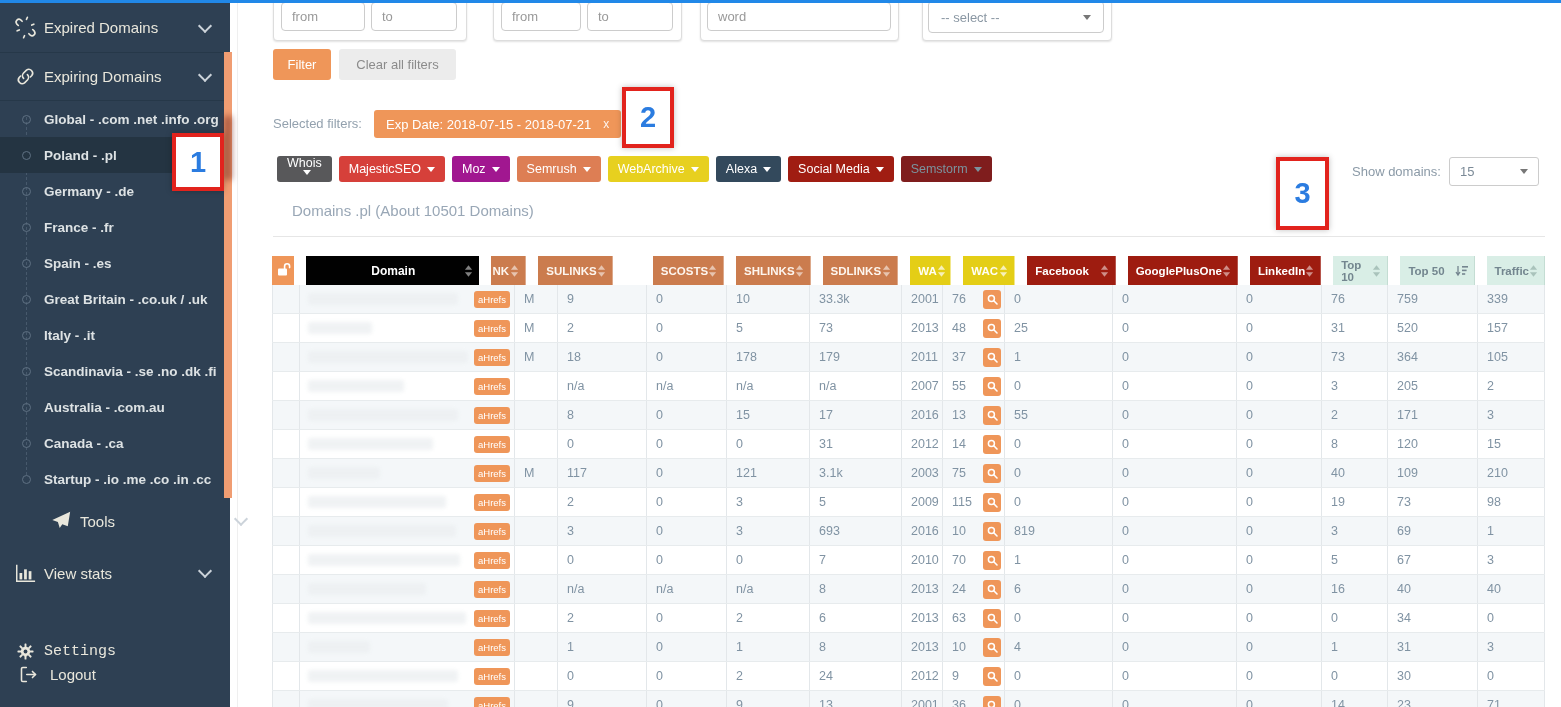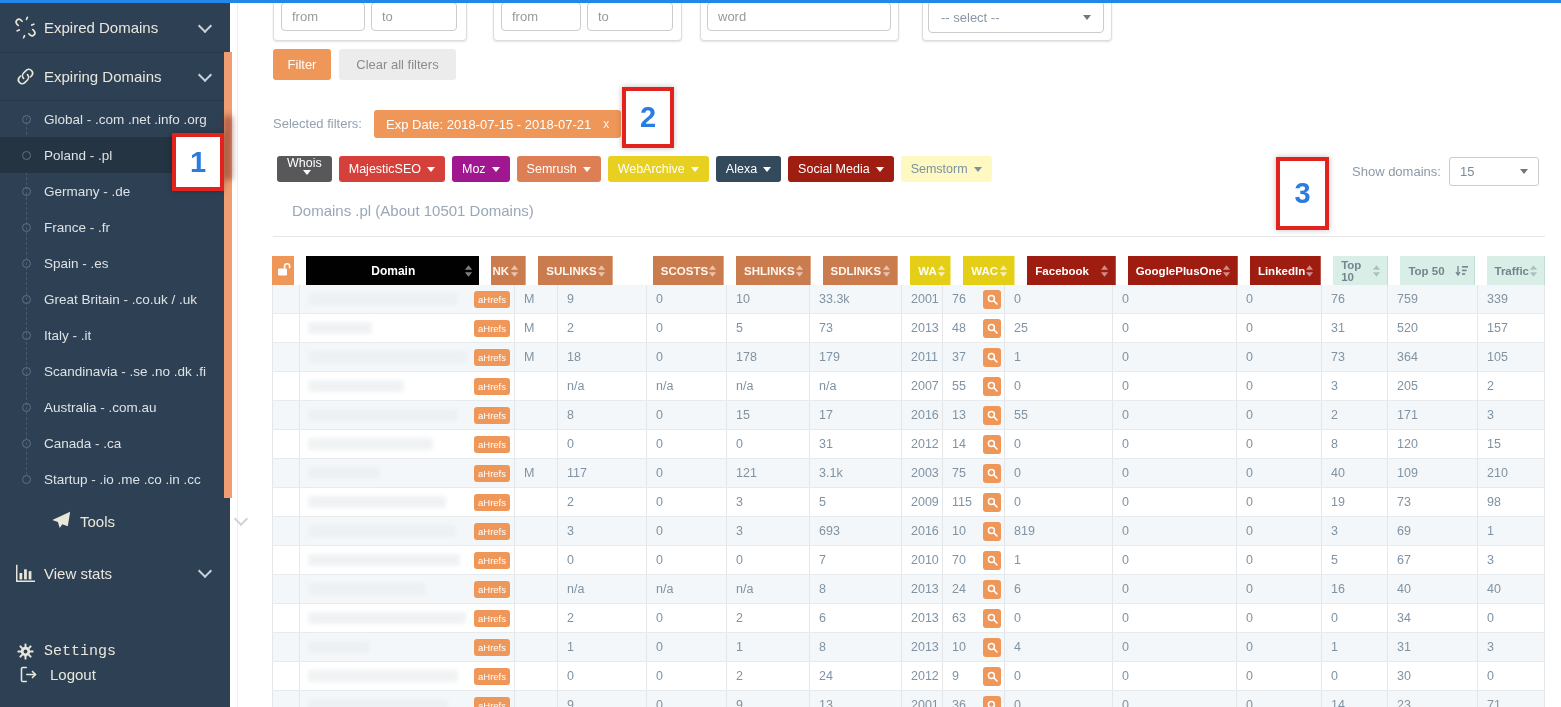--- a/index.html
+++ b/index.html
@@ -10,21 +10,21 @@
 
   
   .sidebar{position:absolute;left:0;top:0;width:230px;height:707px;background:#2e4053;z-index:5;}
   .side-item{position:absolute;left:0;width:230px;display:flex;align-items:center;cursor:pointer;
              color:#e9e7dc;font-size:15px;}
   .side-item .s-icon{position:absolute;left:13px;width:24px;height:24px;display:flex;align-items:center;justify-content:center;}
   .side-item .s-label{margin-left:44px;}
   .chev{position:absolute;right:20px;width:8px;height:8px;border-right:2px solid #ccd3da;
         border-bottom:2px solid #ccd3da;transform:rotate(45deg);margin-top:-4px;}
   .divider-h{position:absolute;left:0;width:230px;height:1px;background:#263849;}
-  .submenu{position:absolute;left:0;top:101px;width:230px;}
+  .submenu{position:absolute;left:0;top:101px;width:230px;font-weight:bold;}
   .submenu::before{content:"";position:absolute;left:26px;top:16px;height:358px;border-left:1px dashed #47596c;}
   .sub-item{position:relative;height:36px;display:flex;align-items:center;color:#dde2e4;
             font-size:13.5px;padding-left:44px;cursor:pointer;}
   .sub-item.active{background:#243442;}
   .bullet{position:absolute;left:22px;top:14px;width:7px;height:7px;border:1px solid #5f7183;border-radius:50%;}
   .scroll-strip{position:absolute;left:224px;top:52px;width:8px;height:446px;background:#f09d72;z-index:6;}
   .scroll-blob{position:absolute;left:0;top:64px;width:8px;height:64px;background:rgba(115,30,20,.55);filter:blur(3px);}
   .content-edge{position:absolute;left:237px;top:0;width:1px;height:707px;background:#efefef;}
 
   
@@ -293,21 +293,21 @@
         <span class="caret-dn"></span>
       </div>
       <div class="mbtn" style="background: rgb(51, 73, 92); color: rgb(255, 255, 255);">
         <span>Alexa</span>
         <span class="caret-dn"></span>
       </div>
       <div class="mbtn" style="background: rgb(160, 29, 18); color: rgb(255, 255, 255);">
         <span>Social Media</span>
         <span class="caret-dn"></span>
       </div>
-      <div class="mbtn" style="background: #fef9c3; color: rgb(123, 147, 158);">
+      <div class="mbtn" style="background: #7f1d1d; color: rgb(123, 147, 158);">
         <span>Semstorm</span>
         <span class="caret-dn"></span>
       </div>
     </div>
 
   <span class="show-label">Show domains:</span>
   <div class="show-select">
     <span>15</span>
     <span class="caret-dn"></span>
   </div>

